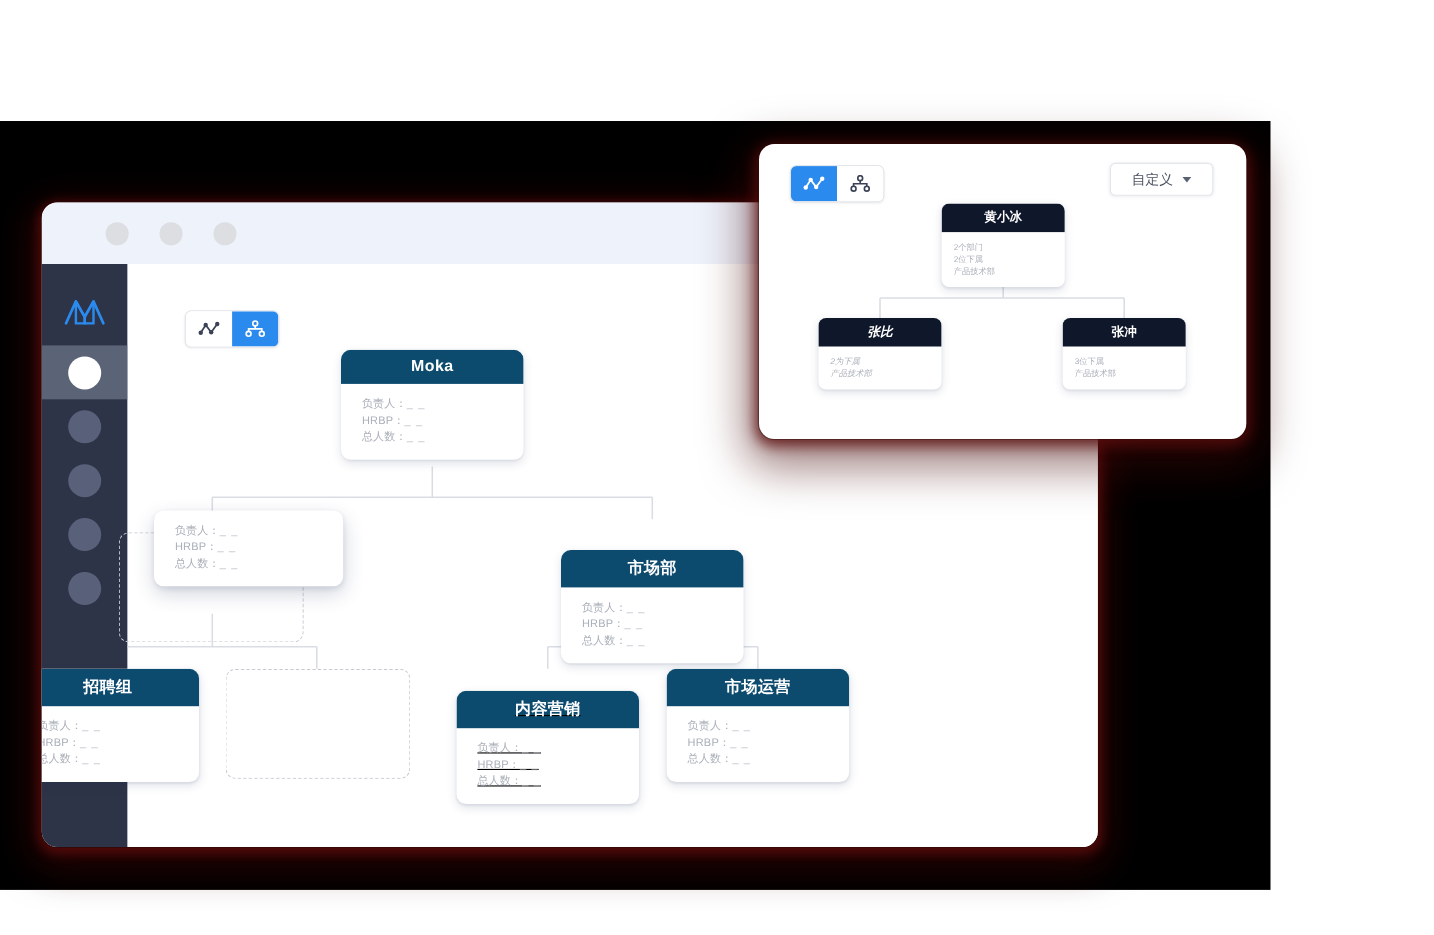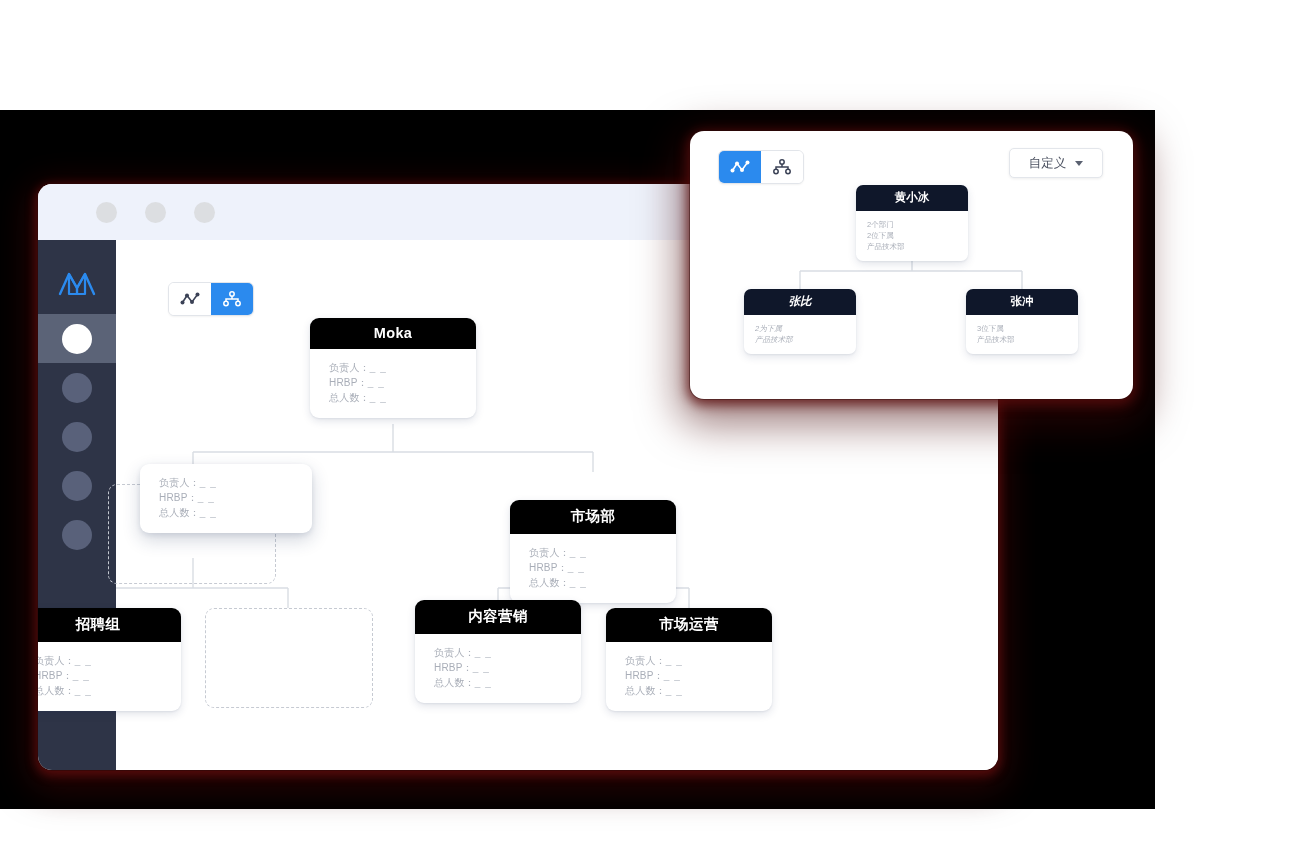--- a/index.html
+++ b/index.html
@@ -139,21 +139,21 @@
 
   .node-card {
     position: absolute;
     width: 166px;
     border-radius: 9px;
     background: #ffffff;
     box-shadow: 0 3px 9px rgba(30,50,90,0.13), 0 1px 2px rgba(30,50,90,0.08);
     overflow: hidden;
   }
   .node-head {
-    background: #000000;
+    background: #0c4a6e;
     color: #ffffff;
     font-size: 14.5px;
     font-weight: bold;
     text-align: center;
     padding: 7px 4px 8px;
     letter-spacing: .4px;
   }
   .node-body {
     padding: 11px 0 13px 19px;
   }
@@ -368,21 +368,21 @@
 
         <div class="node-card" style="left:-101px; top:368px;">
           <div class="node-head">招聘组</div>
           <div class="node-body">
             <div class="node-row"><span>负责人：</span><span class="val">_ _</span></div>
             <div class="node-row"><span>HRBP：</span><span class="val">_ _</span></div>
             <div class="node-row"><span>总人数：</span><span class="val">_ _</span></div>
           </div>
         </div>
 
-        <div class="node-card" style="left:299px; top:360px;">
+        <div class="node-card" style="left:299px; top:388px;text-decoration:underline;">
           <div class="node-head">内容营销</div>
           <div class="node-body">
             <div class="node-row"><span>负责人：</span><span class="val">_ _</span></div>
             <div class="node-row"><span>HRBP：</span><span class="val">_ _</span></div>
             <div class="node-row"><span>总人数：</span><span class="val">_ _</span></div>
           </div>
         </div>
 
         <div class="node-card" style="left:490px; top:368px;">
           <div class="node-head">市场运营</div>

